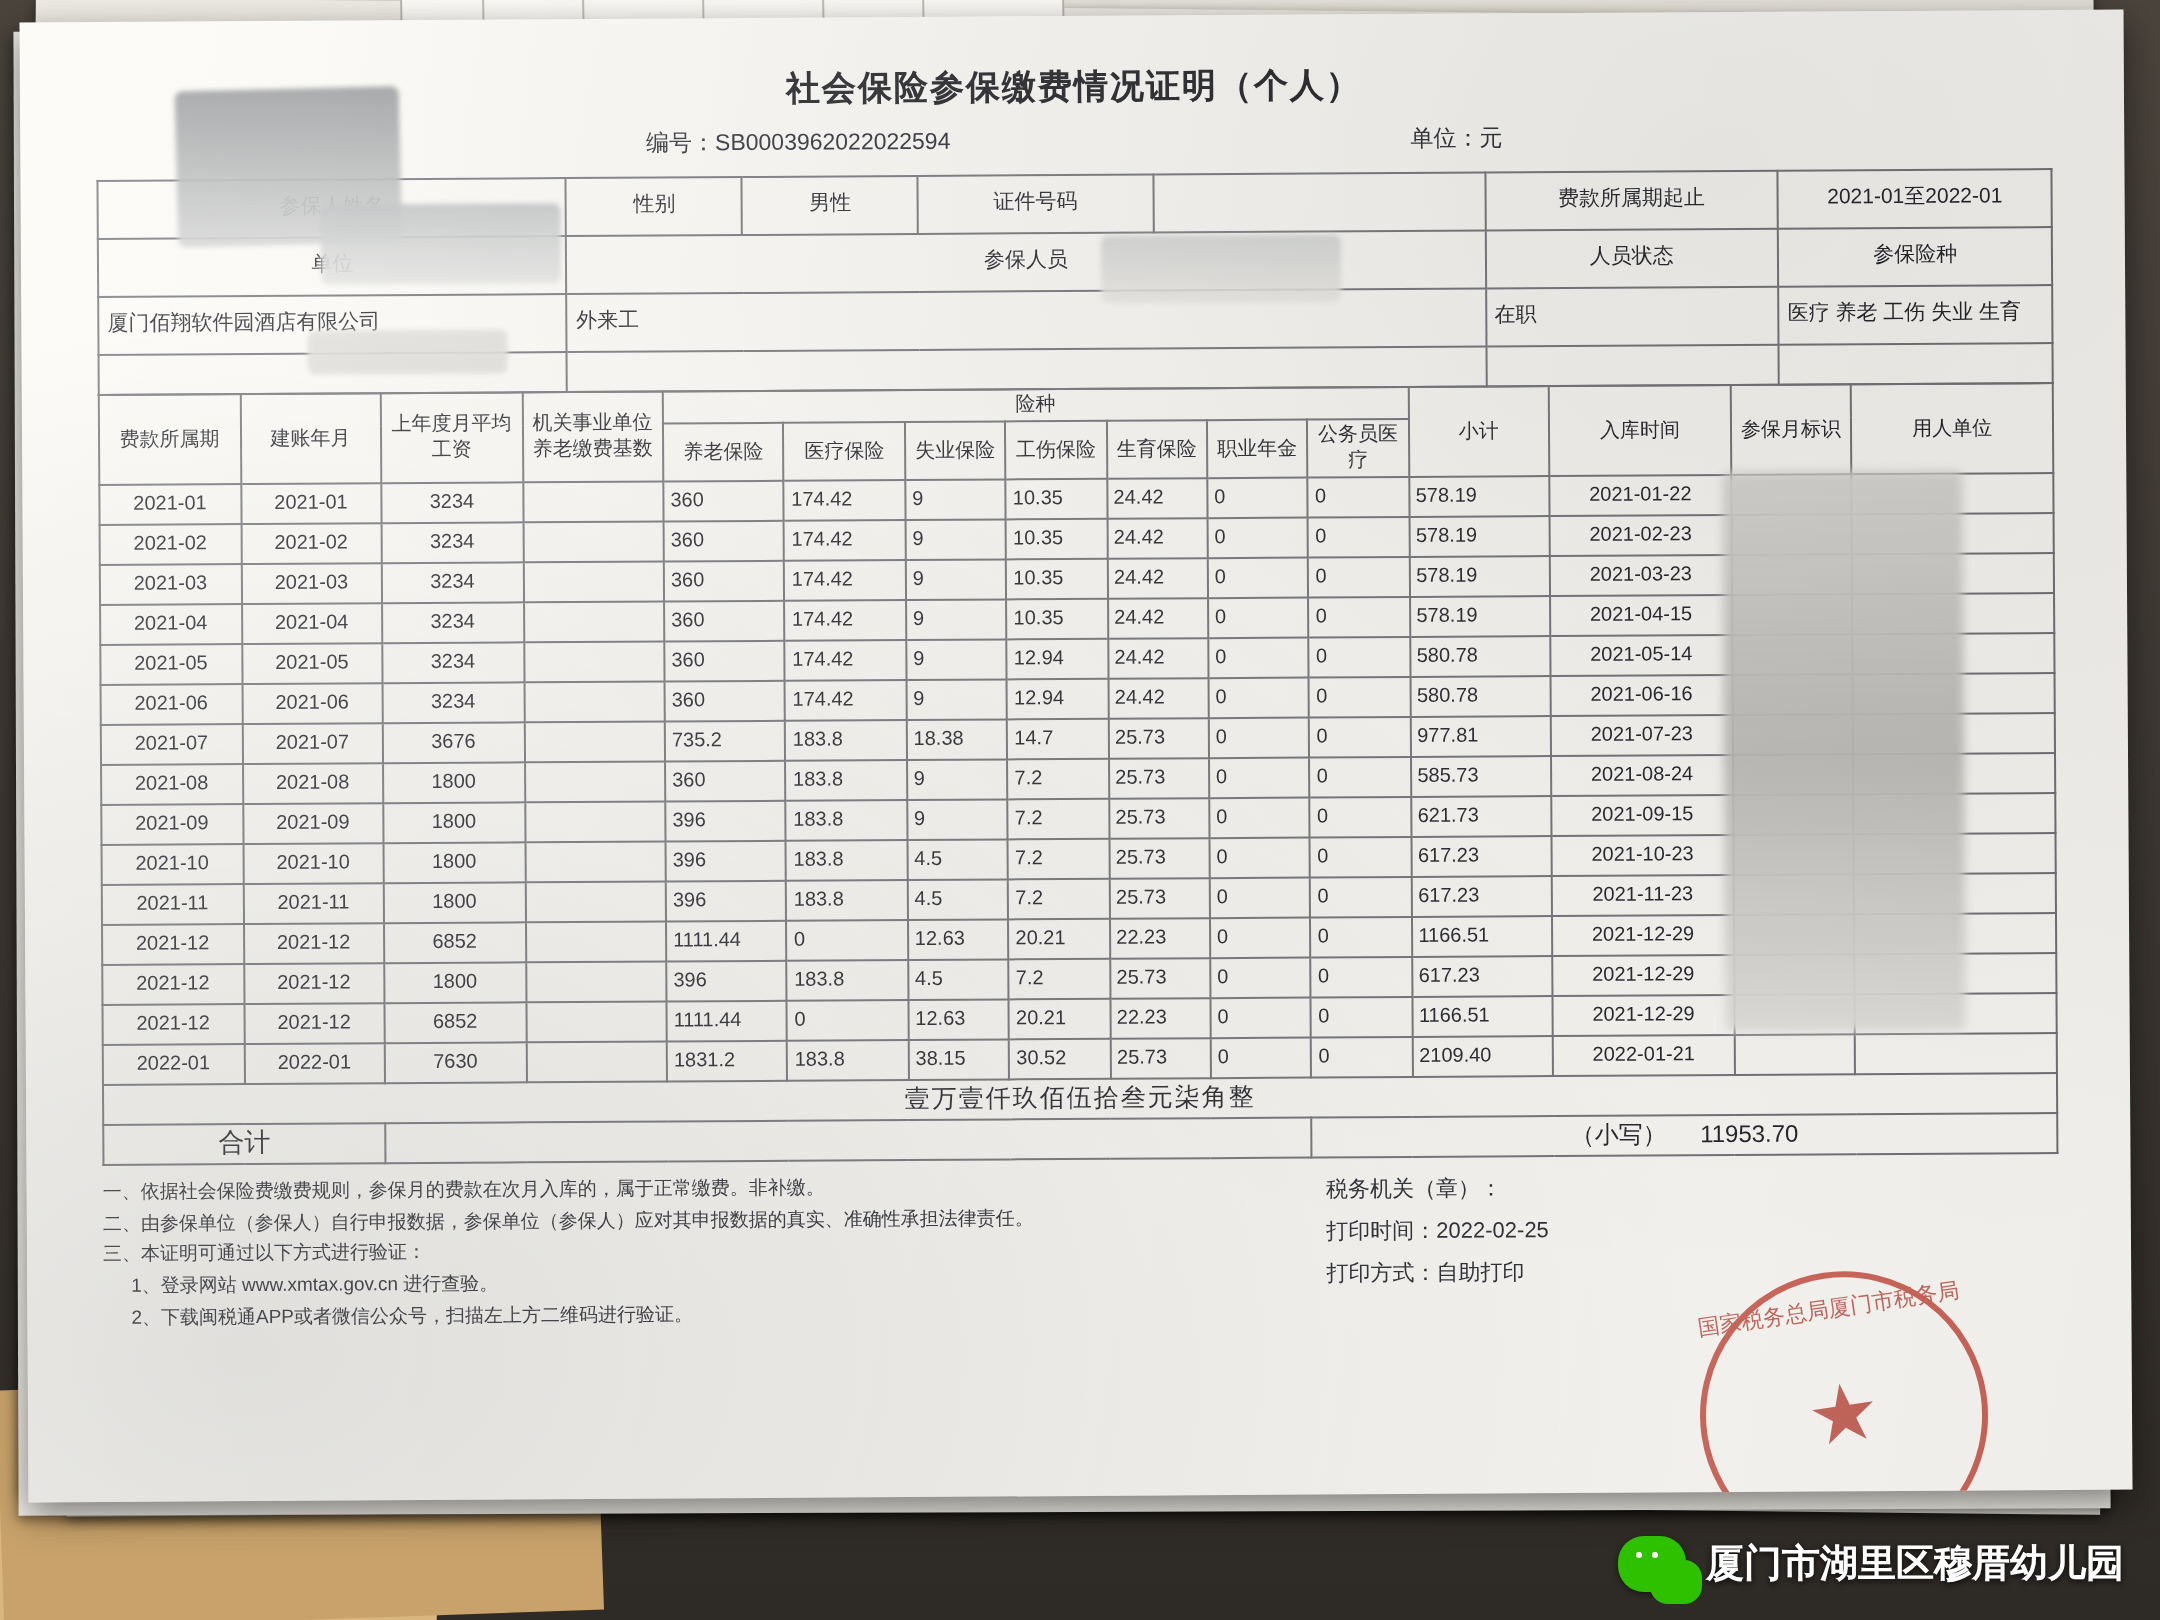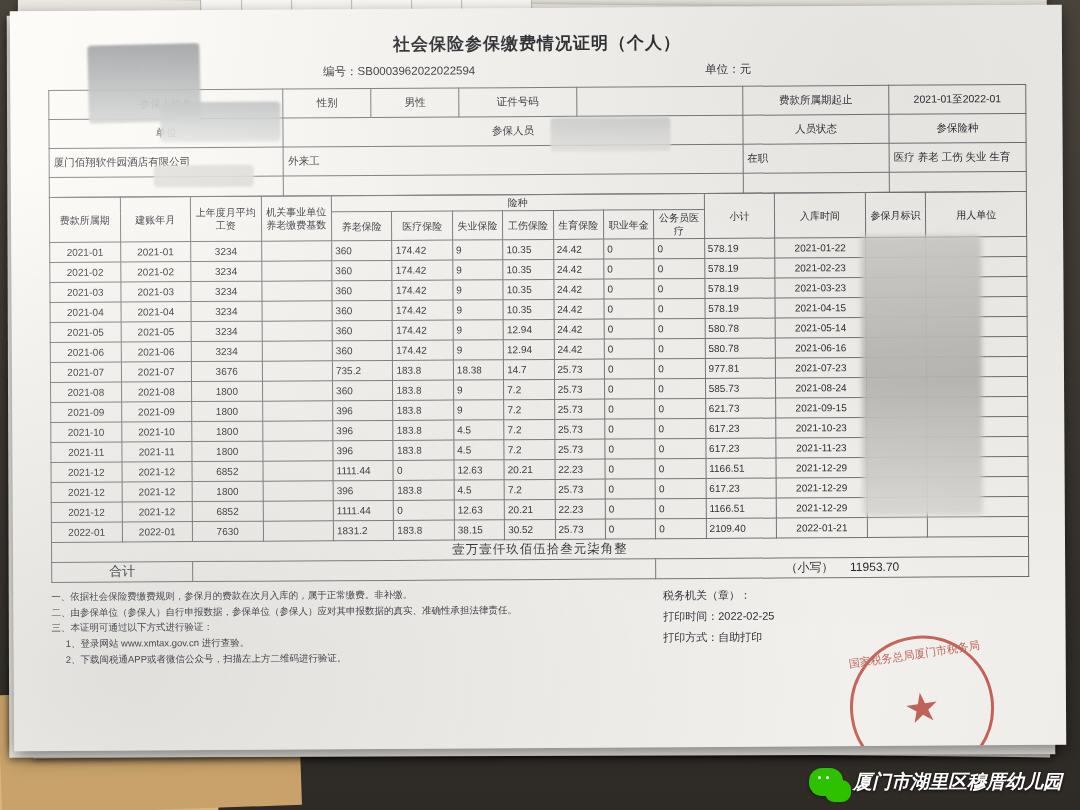--- a/index.html
+++ b/index.html
@@ -77,21 +77,20 @@
     color:#b8392c;opacity:.78;transform:rotate(-8deg);
   }
   .stamp .star{position:absolute;left:50%;top:50%;transform:translate(-50%,-50%);font-size:40px;color:#b8392c;}
   .stamp .arctxt{position:absolute;width:100%;text-align:center;top:8px;font-size:11px;}
   .stamp .bottxt{position:absolute;width:100%;text-align:center;bottom:12px;font-size:11px;}
   
   .wechat{
     position:absolute;right:18px;bottom:14px;display:flex;align-items:center;gap:10px;
     color:#fff;font-size:19px;font-weight:bold;text-shadow:0 1px 3px rgba(0,0,0,.8);
     font-family:"DejaVu Sans","Liberation Sans",sans-serif;
-    font-style:italic;
   }
   .wechat .wicon{
     width:34px;height:28px;background:#2dc100;border-radius:13px;position:relative;
     box-shadow:0 1px 3px rgba(0,0,0,.5);
   }
   .wechat .wicon:before{content:"";position:absolute;width:22px;height:18px;background:#2dc100;border-radius:9px;right:-8px;bottom:-6px;border:2px solid #2dc100;}
   .wechat .wicon i{position:absolute;width:3px;height:3px;background:#fff;border-radius:50%;top:8px;left:9px;box-shadow:8px 0 0 #fff;}
 </style>
 </head>
 <body>

